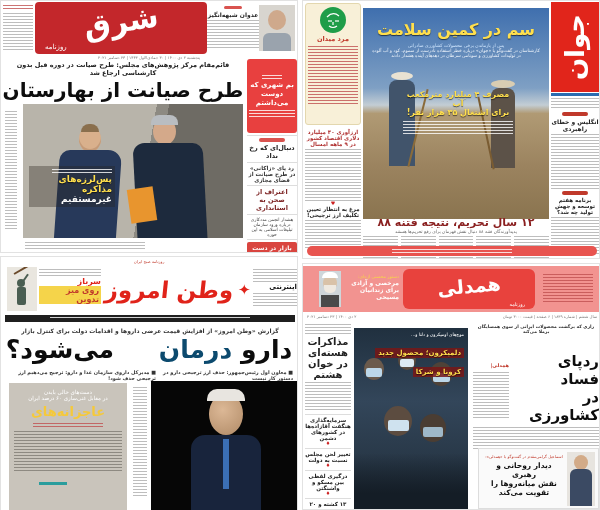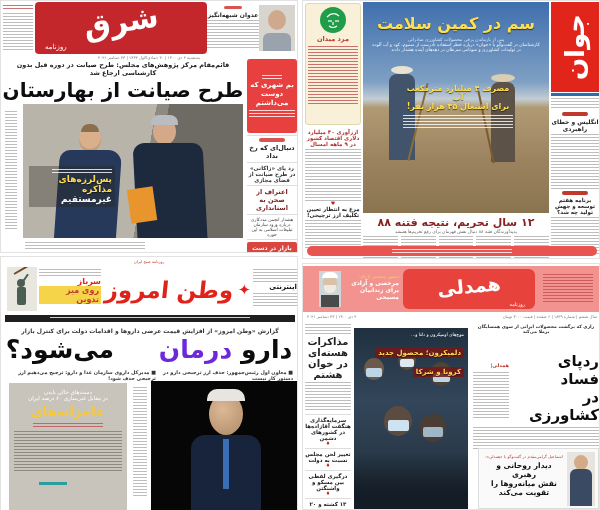--- a/index.html
+++ b/index.html
@@ -25,21 +25,21 @@
   .javan-box{background:#e1251b;color:#fff;}
   .javan-cal{position:absolute;left:50%;top:50%;transform:translate(-50%,-50%) rotate(-90deg);font-size:26px;font-weight:bold;white-space:nowrap;}
   .vatan-cal{color:#e0231a;font-weight:900;font-size:23px;transform:skewX(-6deg);white-space:nowrap;}
   .hamdeli-box{background:#e8423d;border-radius:6px;color:#fff;}
   .hamdeli-cal{display:block;text-align:center;font-size:19px;font-weight:bold;transform:rotate(-5deg);margin-top:6px;}
   
   .photo{overflow:hidden;}
   .sh-photo{background:linear-gradient(100deg,#b8b4aa 0 55%,#8d8a82 55% 60%,#6e6b64 60% 100%);}
   .man{position:absolute;bottom:0;}
   .head{position:absolute;border-radius:50%;}
-  .jv-photo{background:linear-gradient(to bottom,#3f6fae 0,#7fa0c4 38%,#c3cdd4 46%,#b09a74 50%,#9b835f 75%,#8a744f 100%);}
+  .jv-photo{background:linear-gradient(to bottom,#3f6fae 0,#7fa0c4 38%,#c3cdd4 46%,#b09a74 50%,#9b835f 75%,#8a744f 100%);margin-top:6px;}
   .silh{position:absolute;background:#3a3632;}
   .bd-photo{background:#060606;}
   .crowd{background:linear-gradient(to bottom,#20303f,#33465a 40%,#1f2c38);}
   .mask{position:absolute;background:#bcd6e8;border-radius:2px;}
   .chead{position:absolute;border-radius:50%;background:#6b5a4c;}
   .ylw{color:#ffdf4d;font-weight:bold;text-shadow:0 1px 1px rgba(0,0,0,.6);}
 </style>
 </head>
 <body>
 
@@ -222,21 +222,21 @@
       <div class="mt" style="height:14px;margin-top:2px;"></div>
     </div>
 
     <div class="abs" style="left:4px;top:58px;width:290px;height:7px;background:#1f1f1f;">
       <div class="mt-white" style="height:3px;width:200px;margin:2px auto;"></div>
     </div>
 
     <div class="abs ctr bold" style="left:10px;top:70px;width:278px;font-size:6px;color:#333;">گزارش «وطن امروز» از افزایش قیمت عرضی داروها و اقدامات دولت برای کنترل بازار</div>
     <div class="abs ctr" style="left:0;top:78px;width:100%;font-size:25px;font-weight:900;color:#0c0c0c;">
       <span>دارو</span>
-      <span style="color:#6d28d9;margin-left:36px;">درمان</span>
+      <span style="color:#0c4a6e;margin-left:36px;">درمان</span>
       <span>می‌شود؟</span>
     </div>
 
     <div class="abs" style="left:6px;top:112px;width:286px;display:flex;justify-content:space-between;font-size:5px;color:#333;">
       <span class="bold">■ معاون اول رئیس‌جمهور: حذف ارز ترجیحی دارو در دستور کار نیست</span>
       <span class="bold">■ مدیرکل داروی سازمان غذا و دارو: ترجیح می‌دهیم ارز ترجیحی حذف شود!</span>
     </div>
 
     <div class="abs" style="left:8px;top:126px;width:118px;height:128px;background:#c9c4bb;padding:6px 5px;">
       <div class="ctr" style="font-size:5.5px;color:#fff;">دست‌های خالی بایدن</div>

